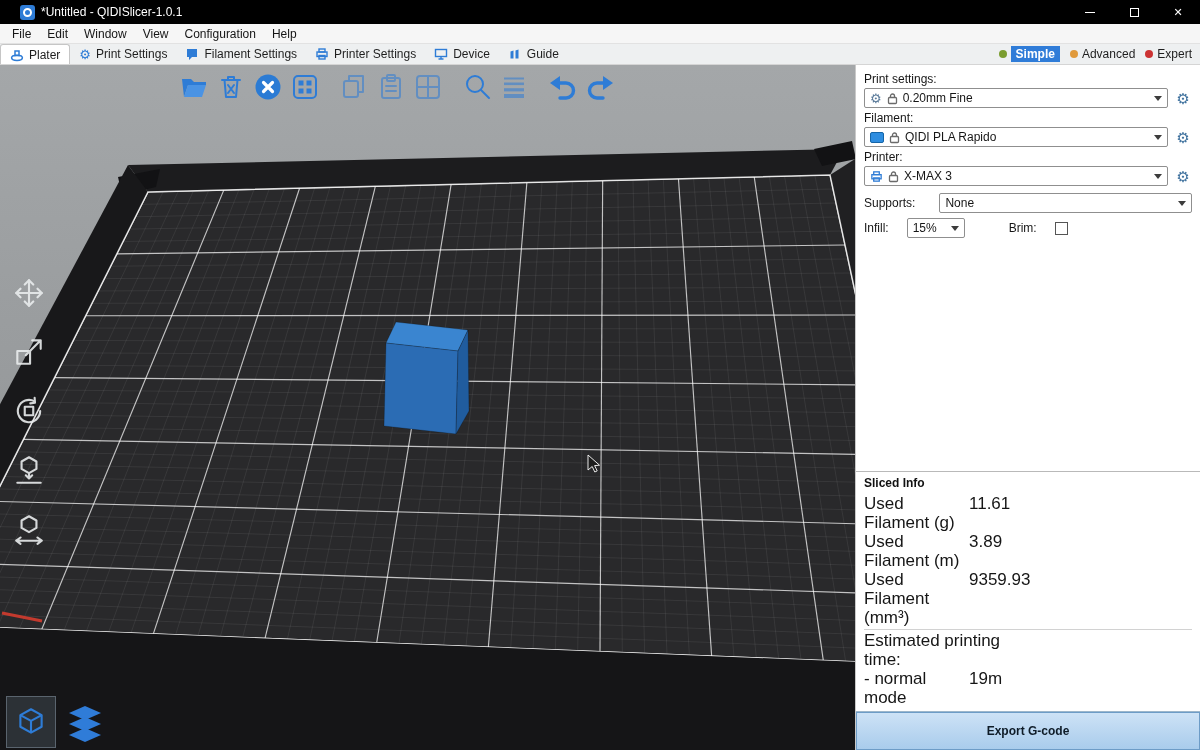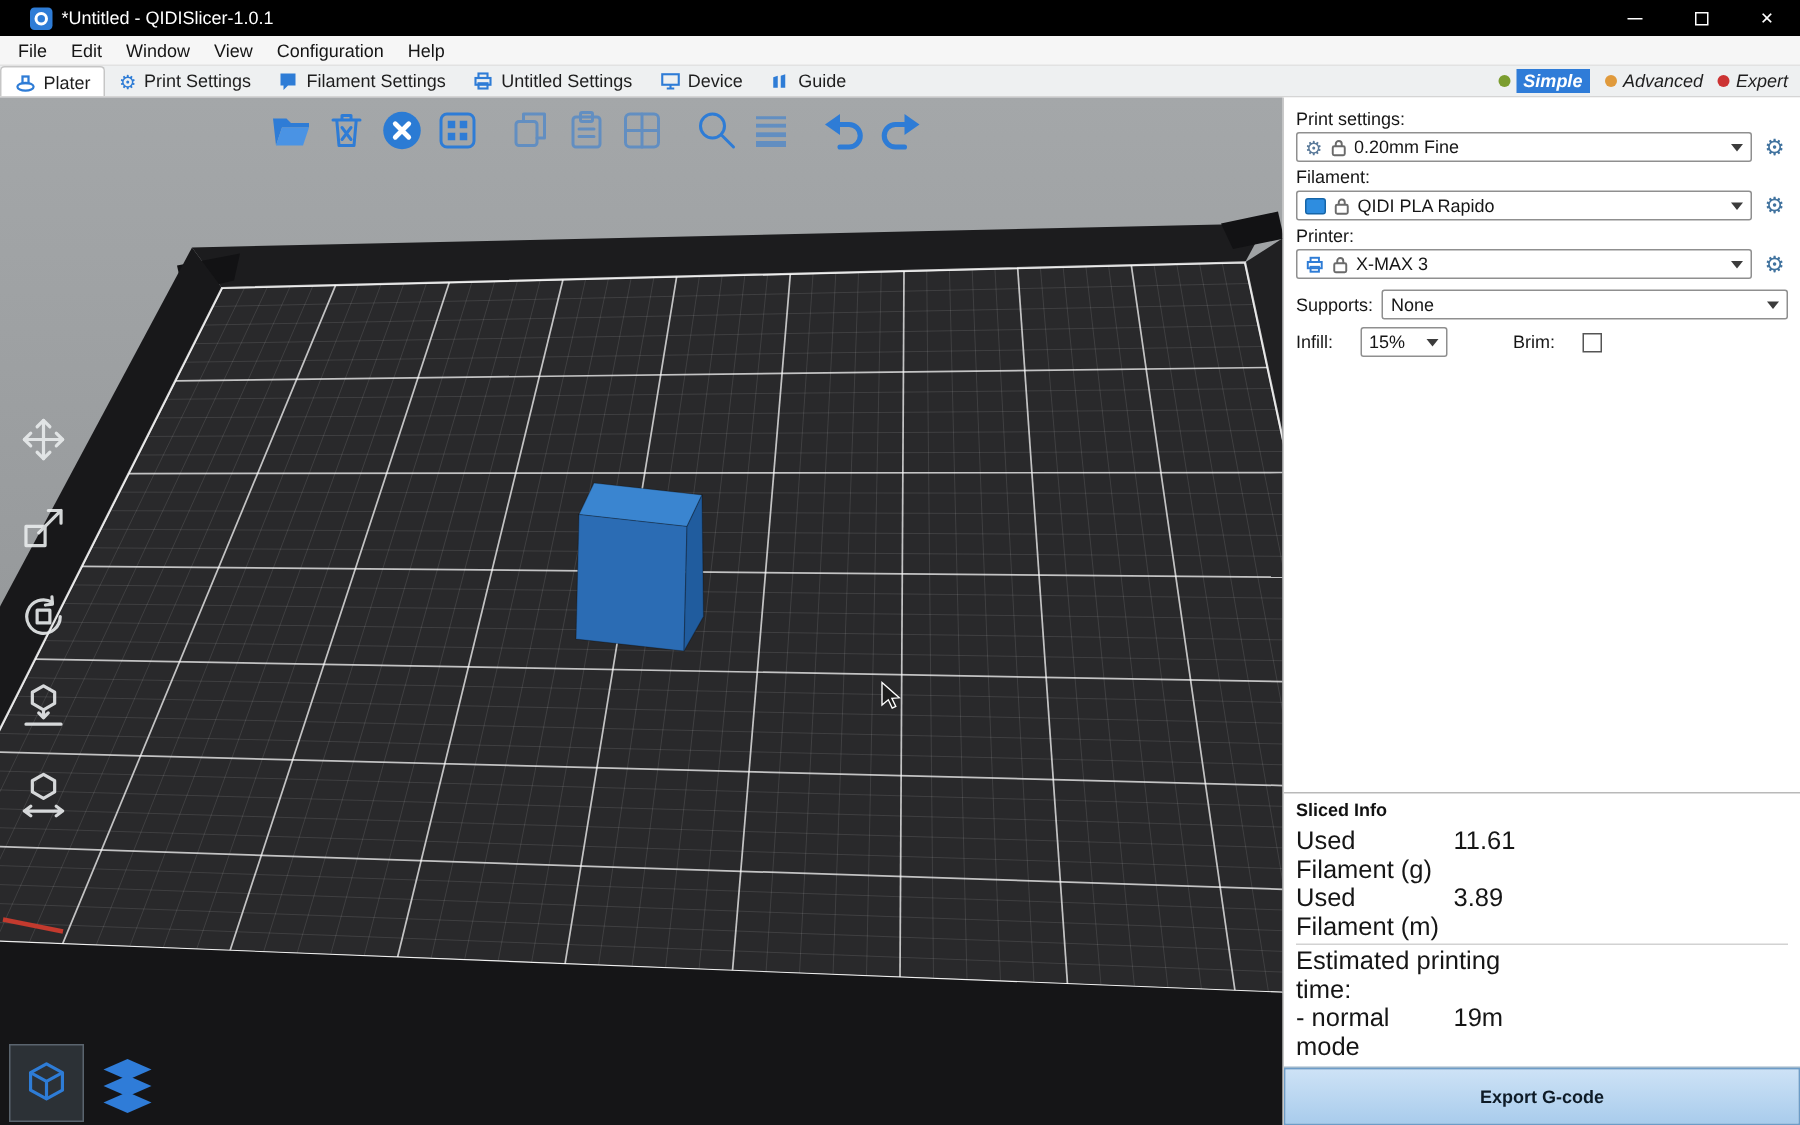--- a/index.html
+++ b/index.html
@@ -20,21 +20,21 @@
   
   .menubar { flex:0 0 20px; background:#f6f6f6; display:flex; align-items:center; font-size:12px; color:#151515; padding-left:4px; border-bottom:1px solid #e2e2e2; }
   .menu-item { padding:0 8px; height:100%; display:flex; align-items:center; }
 
   
   .tabbar { flex:0 0 21px; background:#eef0f1; display:flex; align-items:stretch; font-size:12px; color:#1e1e1e; border-bottom:1px solid #d5d5d5; }
   .tab { display:flex; align-items:center; gap:5px; padding:0 9px; }
   .tab.selected { background:#ffffff; border:1px solid #c6c6c6; border-bottom:none; border-radius:3px 3px 0 0; }
   .ticon { display:block; }
   .gear-glyph { color:#2e7cd6; font-size:13px; line-height:1; }
-  .modes { margin-left:auto; display:flex; align-items:center; gap:10px; padding-right:8px;font-style:italic; }
+  .modes { margin-left:auto; display:flex; align-items:center; gap:10px; padding-right:8px; }
   .mode { display:flex; align-items:center; gap:4px; }
   .dot { width:8px; height:8px; border-radius:50%; display:block; }
   .dot-simple { background:#7b9d2f; }
   .dot-adv { background:#e09a3c; }
   .dot-exp { background:#cc3333; }
   .mode.selected .mode-label { background:#2f7cd8; color:#fff; padding:1px 5px; font-weight:bold; }
 
   
   .content { flex:1; display:flex; min-height:0; }
   .viewport { position:relative; flex:0 0 855px; width:855px; background:linear-gradient(180deg,#a4a7a9 0%, #989b9d 45%, #898c8e 100%); overflow:hidden; }
@@ -61,21 +61,21 @@
   .sidebar { flex:1; background:#fff; border-left:1px solid #c9c9c9; display:flex; flex-direction:column; font-size:12px; color:#161616; }
   .sb-controls { padding:4px 8px 0 8px; }
   .sb-label { margin:3px 0 2px; }
   .combo-row { display:flex; align-items:center; gap:6px; margin-bottom:2px; }
   .combo { flex:1; height:20px; border:1px solid #8f8f8f; border-radius:2px; background:#fff; display:flex; align-items:center; gap:5px; padding:0 5px; min-width:0; }
   .combo .chev { margin-left:auto; width:0; height:0; border-left:4px solid transparent; border-right:4px solid transparent; border-top:5px solid #3c3c3c; flex:0 0 auto; }
   .combo-text { white-space:nowrap; overflow:hidden; }
   .gear-btn { color:#41739f; font-size:15px; line-height:1; width:18px; text-align:center; flex:0 0 18px; }
   .swatch { width:14px; height:11px; background:#2e8de0; border:1px solid #1565a8; border-radius:2px; flex:0 0 14px; }
   .inline-gear { color:#5a7a9a; font-size:13px; line-height:1; }
-  .row-supports { display:flex; align-items:center; gap:6px; margin:7px 0 4px; }
+  .row-supports { display:flex; align-items:center; gap:24px; margin:7px 0 4px; }
   .row-infill { display:flex; align-items:center; gap:18px; margin:5px 0; }
   .combo.small { flex:0 0 58px;align-items:center; }
   .brim-label { margin-left:26px; }
   .checkbox { width:13px; height:13px; border:1px solid #555; background:#fff; appearance:none; }
   .spacer { flex:1; }
 
   
   .sliced { border-top:1px solid #b9b9b9; padding:3px 8px 4px; }
   .sliced-title { font-weight:bold; font-size:12px; margin:1px 0 4px; color:#111; }
   .si-row { display:flex; font-size:17px; line-height:19px; }
@@ -135,21 +135,21 @@
       <span>Filament Settings</span>
     </div>
     <div class="tab">
       <svg class="ticon" width="14" height="14" viewBox="0 0 14 14">
           <g stroke="#2e7cd6" stroke-width="1.4" fill="none">
             <rect x="4" y="2" width="6" height="3"></rect>
             <rect x="2" y="5" width="10" height="4.5"></rect>
             <rect x="4" y="8.5" width="6" height="3.5"></rect>
           </g>
         </svg>
-      <span>Untitled Settings</span>
+      <span>Printer Settings</span>
     </div>
     <div class="tab">
       <svg class="ticon" width="14" height="14" viewBox="0 0 14 14">
           <g stroke="#2e7cd6" stroke-width="1.4" fill="none">
             <rect x="1.5" y="2.5" width="11" height="7"></rect>
             <path d="M7 9.5v2M4.5 12h5"></path>
           </g>
         </svg>
       <span>Device</span>
     </div>
@@ -533,20 +533,24 @@
       <div class="sliced">
         <div class="sliced-title">Sliced Info</div>
         <div class="si-row">
           <span class="si-label">Used Filament (g)</span>
           <span class="si-value">11.61</span>
         </div>
         <div class="si-row">
           <span class="si-label">Used Filament (m)</span>
           <span class="si-value">3.89</span>
         </div>
+        <div class="si-row">
+          <span class="si-label">Used Filament (mm³)</span>
+          <span class="si-value">9359.93</span>
+        </div>
         <div class="si-row si-sep">
           <span class="si-label" style="width:160px;flex-basis:160px">Estimated printing time:</span>
           <span class="si-value"></span>
         </div>
         <div class="si-row">
           <span class="si-label"> - normal mode</span>
           <span class="si-value">19m</span>
         </div>
       </div>
 

